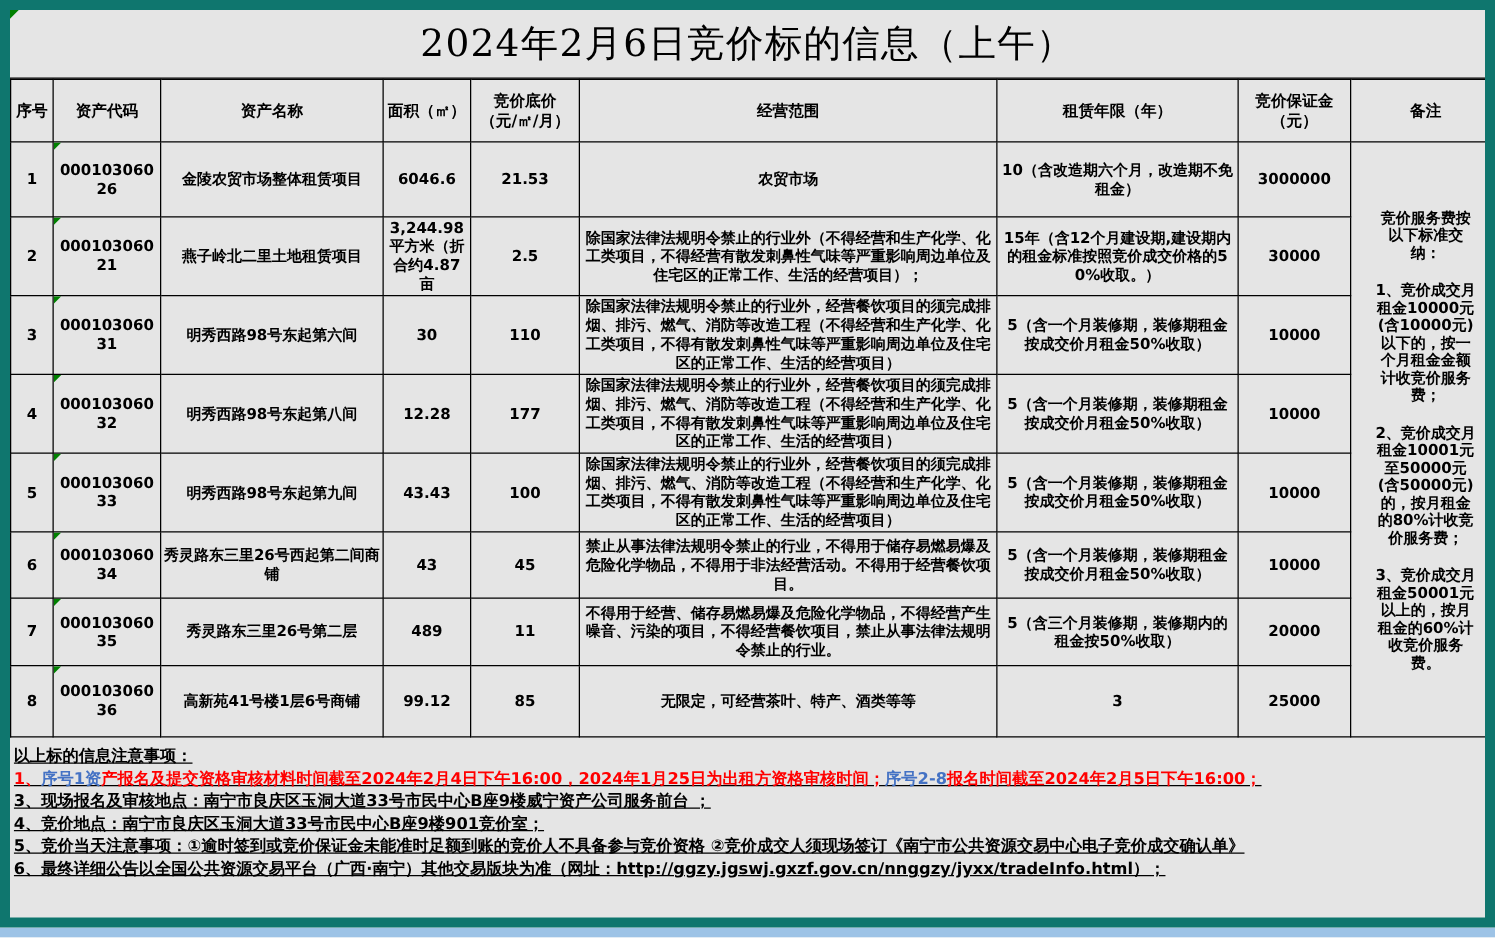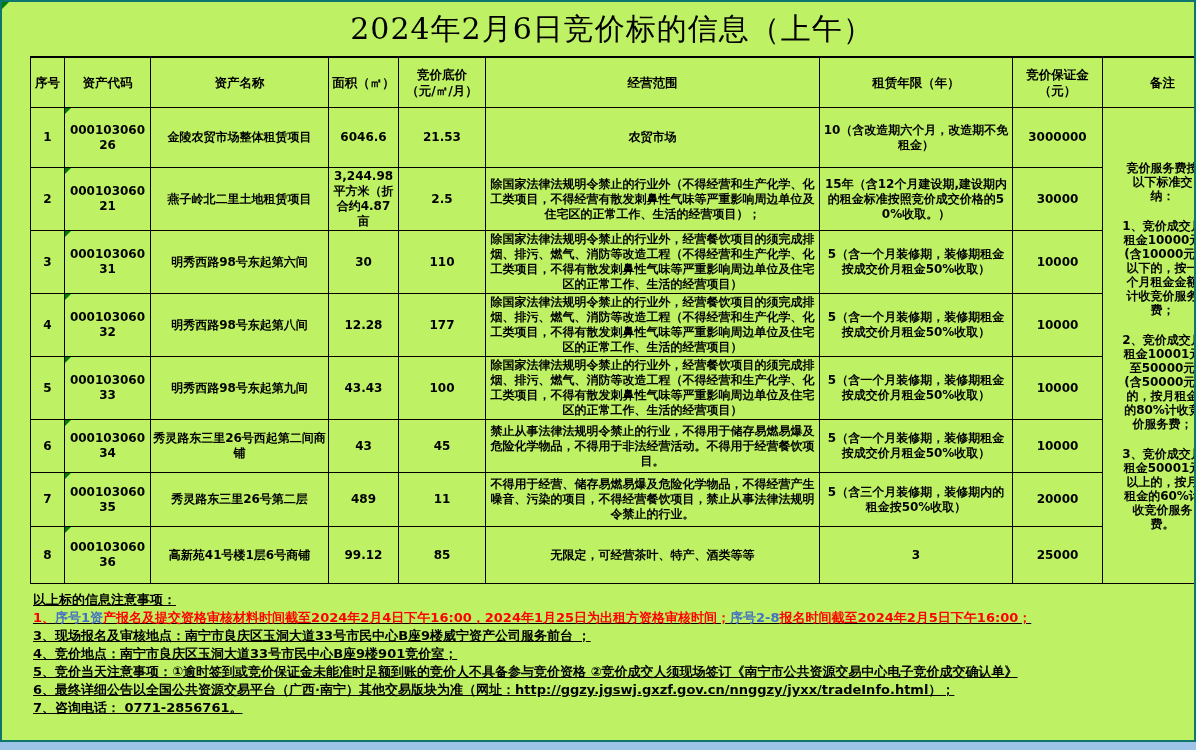--- a/index.html
+++ b/index.html
@@ -5,24 +5,23 @@
   * { box-sizing: border-box; }
   html,body { margin:0; padding:0; background:#ffffff; }
   body {
     width:1196px; height:750px; overflow:hidden;
     font-family:"DejaVu Sans", sans-serif;
     -webkit-font-smoothing:none;
   }
   .sheet {
     position:relative;
     width:1196px; height:742px;
-    border:2px solid #0f766e;
+    border:8px solid #0f766e;
     overflow:hidden;
-    background:#bef264;
-    padding-left:28px;
+    background:#e5e5e5;
   }
   .sheet-corner-mark {
     position:absolute; top:0; left:0; z-index:5;
     width:0; height:0;
     border-top:7px solid #008000;
     border-right:7px solid transparent;
   }
   .title-bar {
     height:55px;
     display:flex; align-items:center; justify-content:center;
@@ -204,17 +203,16 @@
     </tbody>
   </table>
 
   <div class="notes">
     <div class="note-line">以上标的信息注意事项：</div>
     <div class="note-line"><span class="red">1、</span><span class="blue">序号1资</span><span class="red">产报名及提交资格审核材料时间截至2024年2月4日下午16:00，2024年1月25日为出租方资格审核时间；</span><span class="blue">序号2-8</span><span class="red">报名时间截至2024年2月5日下午16:00；</span></div>
     <div class="note-line">3、现场报名及审核地点：南宁市良庆区玉洞大道33号市民中心B座9楼威宁资产公司服务前台 ；</div>
     <div class="note-line">4、竞价地点：南宁市良庆区玉洞大道33号市民中心B座9楼901竞价室；</div>
     <div class="note-line">5、竞价当天注意事项：①逾时签到或竞价保证金未能准时足额到账的竞价人不具备参与竞价资格 ②竞价成交人须现场签订《南宁市公共资源交易中心电子竞价成交确认单》</div>
     <div class="note-line">6、最终详细公告以全国公共资源交易平台（广西·南宁）其他交易版块为准（网址：http://ggzy.jgswj.gxzf.gov.cn/nnggzy/jyxx/tradeInfo.html）；</div>
-    <div class="note-line">7、咨询电话： 0771-2856761。</div>
   </div>
 </div>
 
 <div class="bottom-strip"></div>
 
 </body></html>

